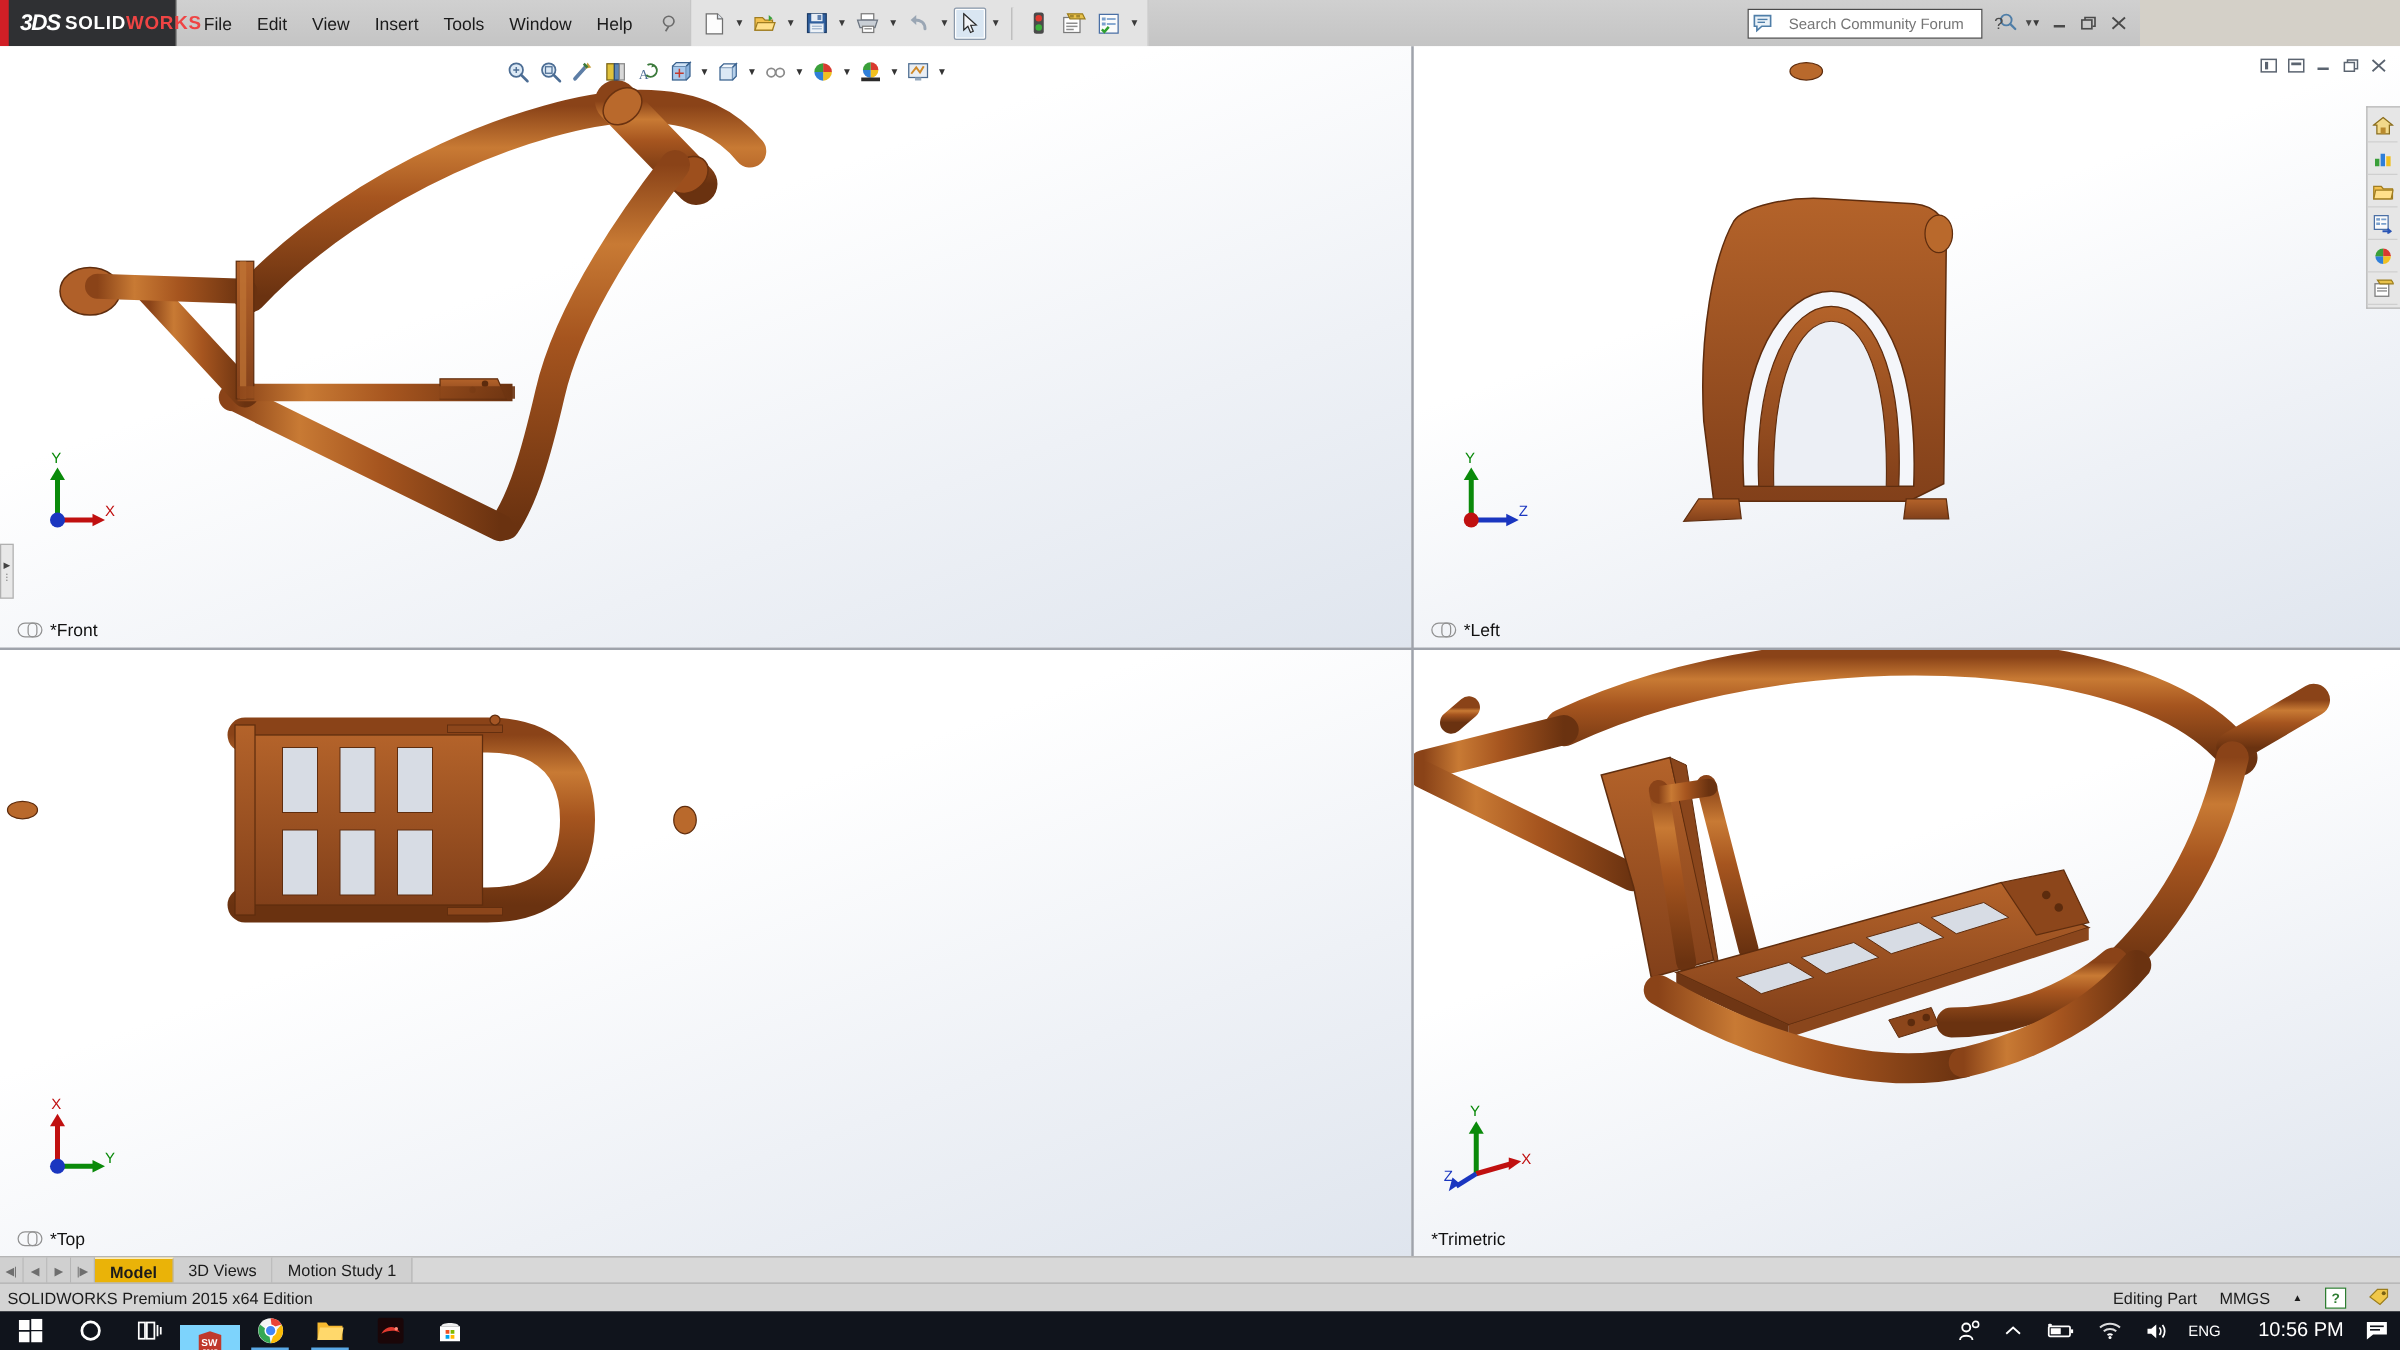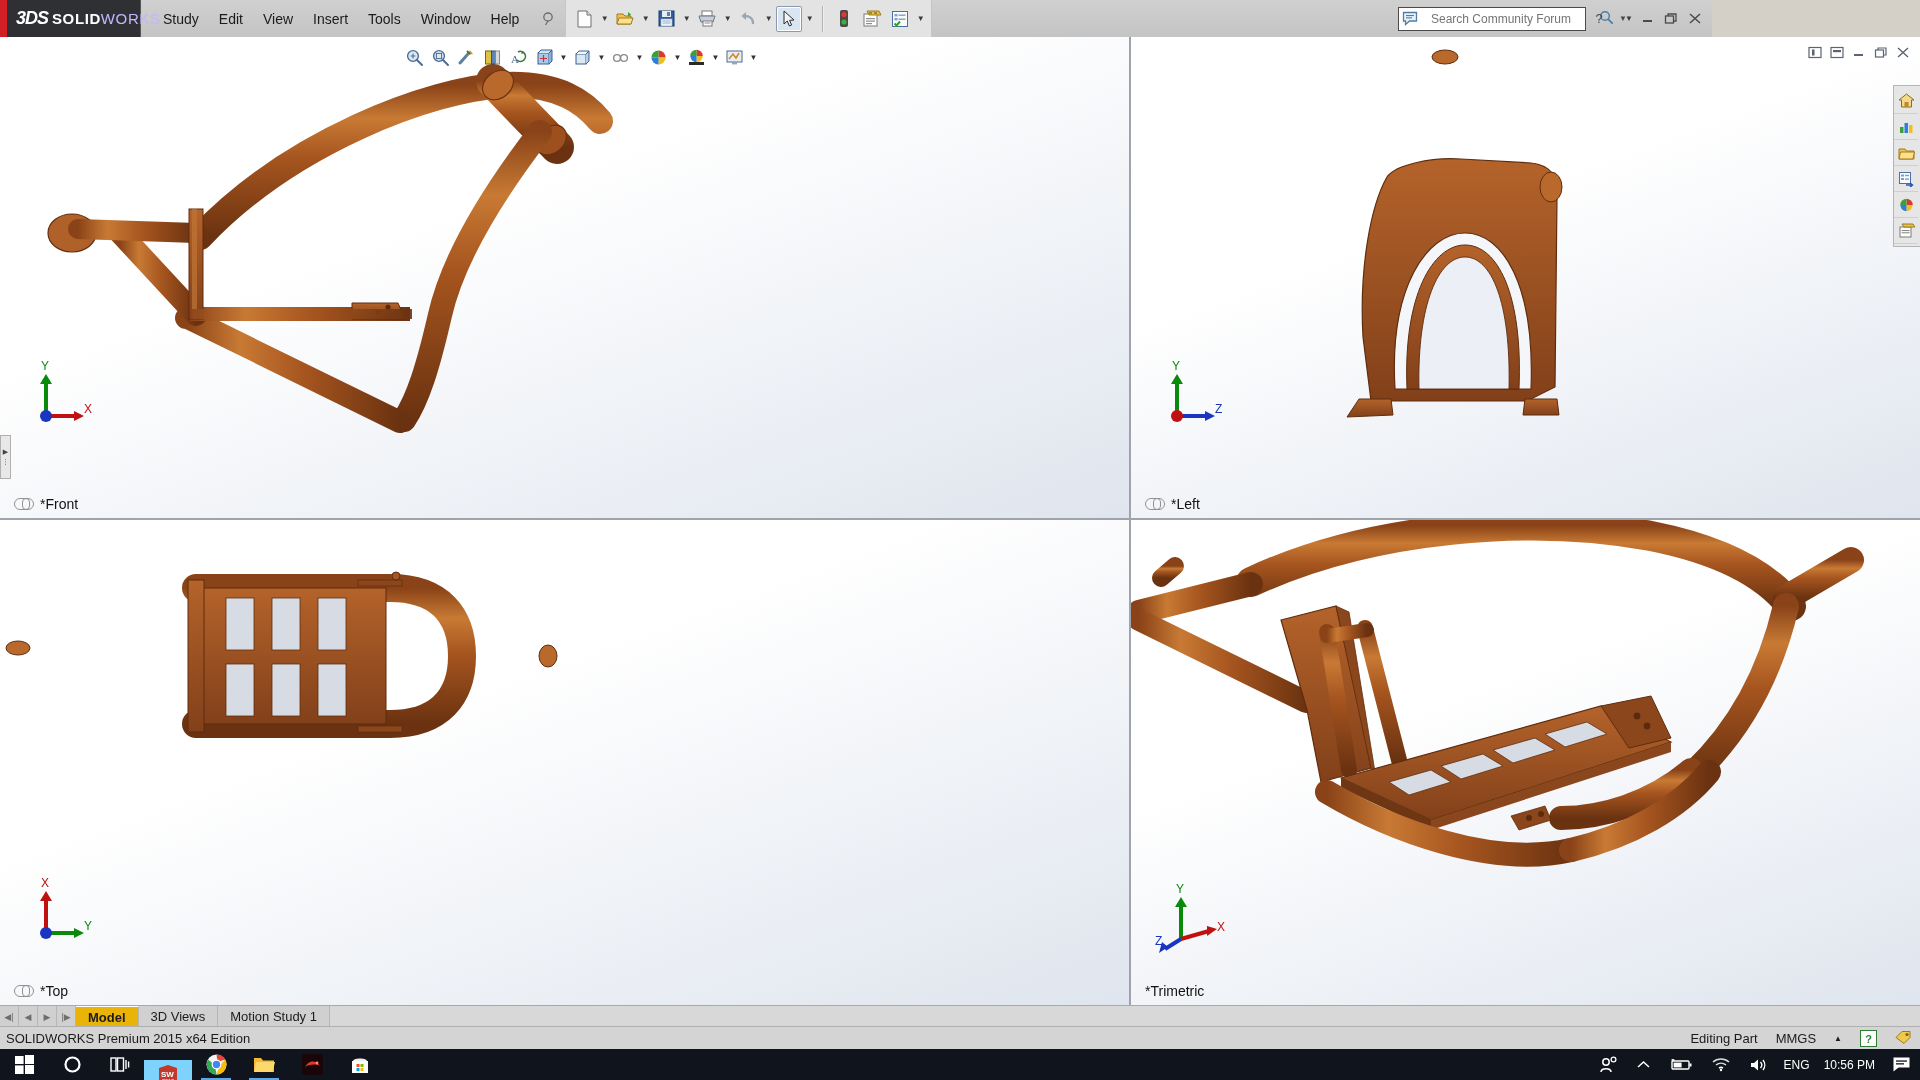--- a/index.html
+++ b/index.html
@@ -24,21 +24,21 @@
     display:flex;align-items:center;position:relative;
     border-right:1px solid #555;
   }
   .logo::before{content:"";position:absolute;left:0;top:0;width:7px;height:37px;background:#d11f26;}
   .logo-3ds{
     color:#fff;font-size:18px;font-weight:bold;font-style:italic;
     margin-left:16px;letter-spacing:-1px;
     font-family:"Liberation Sans",sans-serif;
   }
   .logo-txt{color:#fff;font-size:15px;font-weight:bold;letter-spacing:.6px;margin-left:4px;}
-  .logo-txt .dim{color:#c4b5fd;font-weight:normal;}
+  .logo-txt .dim{color:#ef4444;font-weight:bold;}
 
   .menu{display:flex;align-items:center;height:37px;margin-left:12px;}
   .menu-item{
     padding:4px 10px;font-size:14px;color:#1b1b1b;cursor:default;border-radius:2px;
   }
   .pin-icon{margin-left:8px;width:22px;height:22px;display:flex;align-items:center;justify-content:center;color:#6b6b6b;font-size:15px;}
 
   .tb-sep{width:1px;height:26px;background:#b4b4b4;margin:0 6px;border-right:1px solid #eee;}
   .toolbar{display:flex;align-items:center;height:37px;margin-left:6px;background:#e3e3e3;padding:0 4px;border:1px solid #c6c6c6;border-top:none;border-bottom:none;}
   .tb-btn{
@@ -146,41 +146,41 @@
   
   .taskbar{
     position:absolute;left:0;top:1049px;width:1920px;height:31px;background:#10141c;
     display:flex;align-items:center;
   }
   .tb-item{width:48px;height:31px;display:flex;align-items:center;justify-content:center;position:relative;}
   .tb-item.active{background:#7dd3fc;margin-top:21px;}
   .tb-item.running::after{content:"";position:absolute;left:9px;bottom:0;width:30px;height:2px;background:#5aa9e6;}
   .tray{position:absolute;right:0;display:flex;align-items:center;height:31px;gap:0;}
   .tray .ti{height:31px;display:flex;align-items:center;justify-content:center;color:#fff;font-size:12px;padding:0 9px;}
-  .clock{color:#fff;font-size:12px;padding:0 8px;}
+  .clock{color:#fff;font-size:16px;padding:0 8px;margin-left:16px;}
   .lang{color:#fff;font-size:12px;padding:0 6px;}
 
   
   .triad{position:absolute;font-size:10px;}
   .triad svg{display:block;}
 </style>
 </head>
 <body>
 
 <div class="app">
 
   <div class="titlebar">
 
     <div class="logo">
       <span class="logo-3ds">3DS</span>
       <span class="logo-txt"><span>SOLID</span><span class="dim">WORKS</span></span>
     </div>
 
     <div class="menu">
-      <div class="menu-item">Study</div>
+      <div class="menu-item">File</div>
       <div class="menu-item">Edit</div>
       <div class="menu-item">View</div>
       <div class="menu-item">Insert</div>
       <div class="menu-item">Tools</div>
       <div class="menu-item">Window</div>
       <div class="menu-item">Help</div>
       <div class="pin-icon">
         <svg width="16" height="16" viewBox="0 0 16 16">
             <ellipse cx="8" cy="6" rx="4.2" ry="4" fill="none" stroke="#6b6b6b" stroke-width="1.3"></ellipse>
             <path d="M8 10 L5.5 14" stroke="#6b6b6b" stroke-width="1.3" fill="none"></path>

